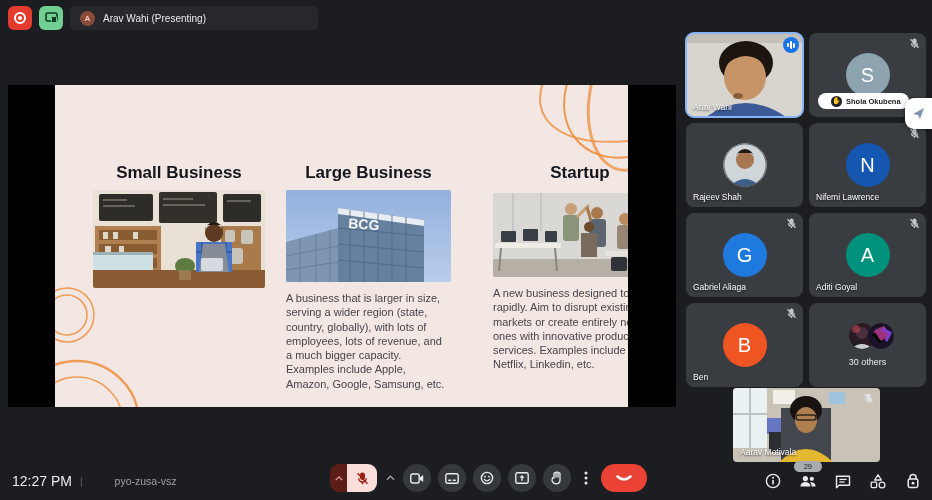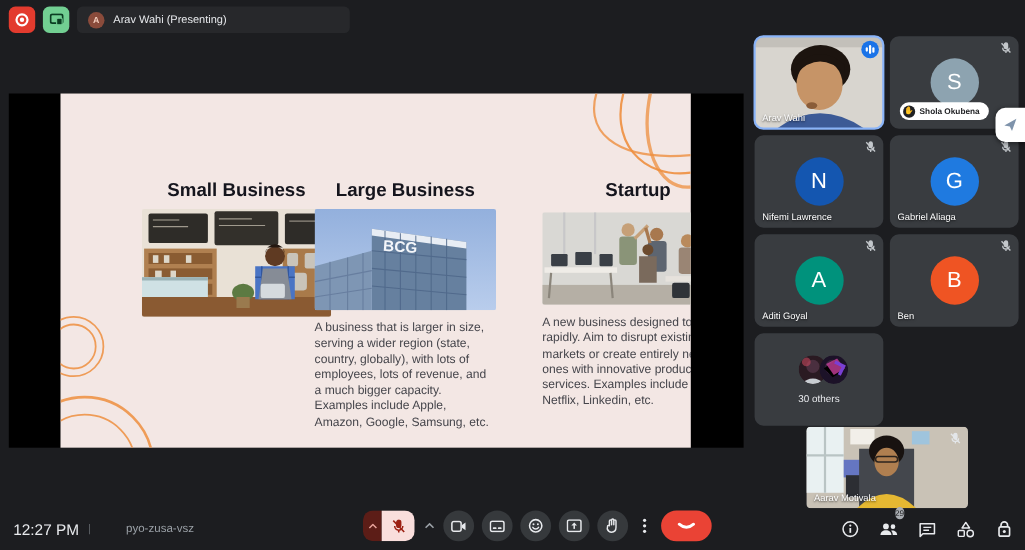--- a/index.html
+++ b/index.html
@@ -19,39 +19,39 @@
   .ind-share { background:#72cf92; }
   .presenter-pill { height:24px; width:248px; background:#27282b; border-radius:5px; display:flex; align-items:center; gap:8px; padding:0 10px; }
   .presenter-avatar { width:15px; height:15px; border-radius:50%; background:#8a4b3b; color:#f3cdbd; font-size:8px; font-weight:bold; display:flex; align-items:center; justify-content:center; }
   .presenter-label { color:#e8eaed; font-size:10px; }
 
   
   .stage { position:absolute; left:8px; top:85px; width:668px; height:322px; background:#000; }
   .slide { position:absolute; left:47px; top:0; width:573px; height:322px; background:#f3e7e4; overflow:hidden; }
   .slide-title { position:absolute; left:52px; top:24px; font-size:27px; font-weight:800; color:#15151d; letter-spacing:.3px; }
   .col { position:absolute; top:78px; }
-  .col1 { left:38px;  width:172px;margin-left:36px; }
+  .col1 { left:38px;  width:172px; }
   .col2 { left:231px; width:165px; }
   .col3 { left:394px; width:174px;margin-left:44px; }
   .col-head { font-size:17px; font-weight:800; color:#15151d; text-align:center; margin-bottom:7px; }
   .col3 .col-head { margin-bottom:10px; }
   .col-img { width:100%; border-radius:2px; overflow:hidden; display:block; }
   .col-body { margin-top:9px; font-size:11px; line-height:1.3; color:#45454b; }
   .orn { position:absolute; pointer-events:none; }
 
   
   .tiles { position:absolute; left:686px; top:33px; width:240px; display:grid; grid-template-columns:117px 117px; gap:6px; }
   .tile { position:relative; width:117px; height:84px; background:#393c40; border-radius:8px; overflow:hidden; }
   .tile.speaking { outline:2px solid #8ab4f8; outline-offset:-1px; }
   .tile-name { position:absolute; left:7px; bottom:5px; font-size:8.5px; color:#fff; text-shadow:0 1px 2px rgba(0,0,0,.7); }
   .mute { position:absolute; top:5px; right:6px; width:11px; height:11px; }
   .avatar { position:absolute; left:50%; top:50%; transform:translate(-50%,-50%); width:44px; height:44px; border-radius:50%; color:#fff; font-size:20px; display:flex; align-items:center; justify-content:center; }
   .speak-badge { position:absolute; top:4px; right:4px; width:16px; height:16px; border-radius:50%; background:#1a73e8; display:flex; align-items:center; justify-content:center; gap:1px; }
   .speak-badge i { display:block; width:2px; background:#fff; border-radius:1px; }
-  .hand-pill { position:absolute; left:9px; bottom:8px; height:16px; background:#fff; border-radius:9px; display:flex; align-items:center; gap:4px; padding:0 8px 0 3px; }
+  .hand-pill { position:absolute; left:9px; bottom:8px; height:16px; background:#fff; border-radius:9px; display:flex; align-items:center; gap:4px; padding:0 8px 0 13px; }
   .hand-pill .dot { width:11px; height:11px; border-radius:50%; background:#202124; display:flex; align-items:center; justify-content:center; font-size:7px; color:#fff; }
   .hand-pill span { font-size:7.5px; color:#202124; font-weight:bold; }
   .overflow-tile { display:flex; flex-direction:column; align-items:center; justify-content:center; gap:8px; }
   .mini-av { width:26px; height:26px; border-radius:50%; }
   .overflow-label { font-size:9px; color:#e8eaed; }
   .selfview { position:absolute; left:733px; top:388px; width:147px; height:74px; border-radius:4px; overflow:hidden; background:#393c40; }
   .handle { position:absolute; right:0; top:98px; width:27px; height:31px; background:#fff; border-radius:9px 0 0 9px; box-shadow:0 1px 4px rgba(0,0,0,.4); display:flex; align-items:center; justify-content:center; }
 
   
   .bb-left { position:absolute; left:12px; bottom:11px; display:flex; align-items:center; gap:8px; }
@@ -61,21 +61,21 @@
   .toolbar { position:absolute; left:330px; bottom:8px; height:28px; display:flex; align-items:center; gap:7px; }
   .mic-group { display:flex; height:28px; border-radius:9px; overflow:hidden; }
   .mic-chev { width:17px; background:#5c1d17; display:flex; align-items:center; justify-content:center; }
   .mic-main { width:30px; background:#f9dedc; display:flex; align-items:center; justify-content:center; }
   .cam-chev { width:12px; display:flex; align-items:center; justify-content:center; }
   .tb-btn { width:28px; height:28px; border-radius:50%; background:#36393c; display:flex; align-items:center; justify-content:center; }
   .tb-more { width:16px; height:28px; display:flex; align-items:center; justify-content:center; }
   .tb-end { width:46px; height:28px; border-radius:14px; background:#ea4335; display:flex; align-items:center; justify-content:center; }
   .bb-right { position:absolute; right:10px; bottom:10px; display:flex; align-items:center; gap:17px; }
   .bb-ic { position:relative; width:18px; height:18px; display:flex; align-items:center; justify-content:center; }
-  .count-badge { position:absolute; top:-11px; right:-5px; background:#a9adb2; color:#1b1c1e; font-size:7.5px; font-weight:normal; border-radius:8px; padding:1px 0; }
+  .count-badge { position:absolute; top:-11px; right:-5px; background:#a9adb2; color:#1b1c1e; font-size:7.5px; font-weight:normal; border-radius:8px; padding:1px 10px; }
 </style>
 </head>
 <body>
 
 <div class="topbar">
   <div class="ind-btn ind-rec">
       <div class="rec-glyph"></div>
     </div>
   <div class="ind-btn ind-share">
     <svg width="13" height="12" viewBox="0 0 13 12">
@@ -271,20 +271,37 @@
           <line x1="6" y1="9" x2="6" y2="11"></line>
           <line x1="1.6" y1="1.4" x2="10.4" y2="10.6"></line>
         </g>
       </svg>
     <div class="hand-pill">
       <div class="dot">✋</div>
       <span>Shola Okubena</span>
     </div>
   </div>
 
+  <div class="tile">
+    <svg class="avatar" viewBox="0 0 44 44">
+      <defs>
+          <clipPath id="rc">
+            <circle cx="22" cy="22" r="22"></circle>
+          </clipPath>
+        </defs>
+      <g clip-path="url(#rc)">
+          <rect width="44" height="44" fill="#cfd6da"></rect>
+        <circle cx="22" cy="17" r="9" fill="#a8764f"></circle>
+          <path d="M13 15 a9 9 0 0 1 18 0 l-1 -5 -16 0 z" fill="#1e1a16"></path>
+        <path d="M6 44 Q22 28 38 44 Z" fill="#3f5f8a"></path>
+        </g>
+      <circle cx="22" cy="22" r="21.2" fill="none" stroke="#55585c" stroke-width="1"></circle>
+    </svg>
+    <div class="tile-name">Rajeev Shah</div>
+  </div>
 
   <div class="tile">
     <div class="avatar" style="background: rgb(20, 86, 176);">N</div>
     <svg class="mute" viewBox="0 0 12 12">
         <g fill="none" stroke="#c3c7cb" stroke-width="1.3">
           <rect x="4.4" y="1.2" width="3.2" height="5.6" rx="1.6" fill="#c3c7cb"></rect>
           <path d="M2.8 5.8 a3.2 3.2 0 0 0 6.4 0"></path>
           <line x1="6" y1="9" x2="6" y2="11"></line>
           <line x1="1.6" y1="1.4" x2="10.4" y2="10.6"></line>
         </g>

